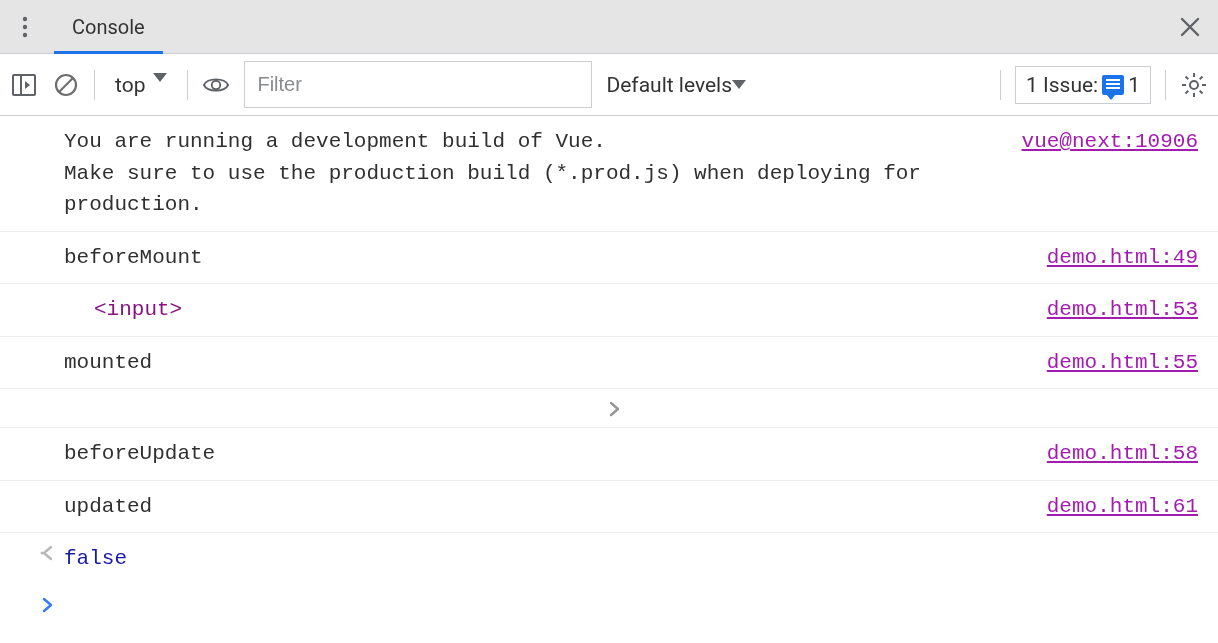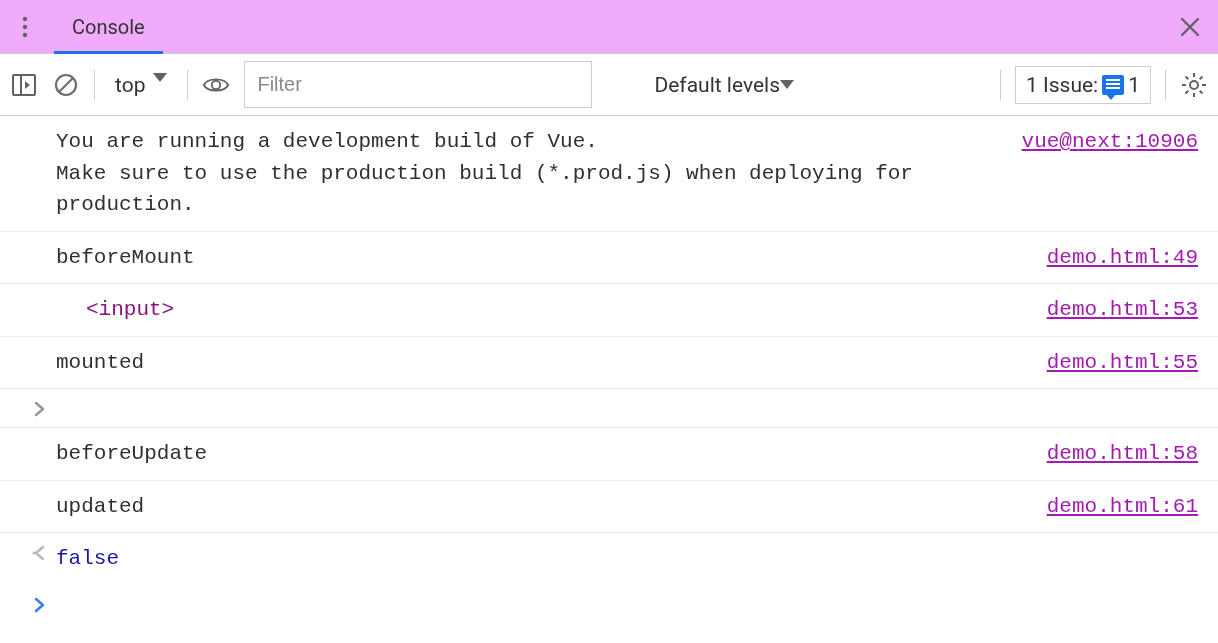--- a/index.html
+++ b/index.html
@@ -10,21 +10,21 @@
     background: #fff;
     width: 1218px;
     height: 643px;
     overflow: hidden;
   }
   .mono { font-family: Menlo, Consolas, "Courier New", monospace; }
 
   
   .tabbar {
     height: 54px;
-    background: #f0abfc;
+    background: #e5e5e5;
     border-bottom: 1px solid #cacdd1;
     display: flex;
     align-items: center;
     padding: 0 8px;
     position: relative;
   }
   .kebab-btn {
     width: 34px; height: 34px;
     display: flex; align-items: center; justify-content: center;
     cursor: pointer;
@@ -101,21 +101,20 @@
     font-size: 20px;
     padding: 0 12px;
     color: #303030;
   }
   .filter-input::placeholder { color: #888b8e; }
   .levels {
     display: flex; align-items: center; gap: 0;
     font-size: 21px; color: #333;
     cursor: pointer;
     flex: 1;
-    margin-left: 48px;
   }
   .issues-box {
     border: 1px solid #cacdd1;
     height: 38px;
     display: flex; align-items: center;
     padding: 0 10px;
     gap: 4px;
     font-size: 21px;
     color: #333;
     cursor: pointer;
@@ -142,22 +141,23 @@
     box-shadow: 0 4px 0 #fff, 0 8px 0 #fff;
   }
 
   
   .log {
     font-size: 21px;
   }
   .row {
     display: flex;
     border-bottom: 1px solid #eceef0;
-    padding: 10px 20px 10px 8px;
+    padding: 10px 20px 10px 16px;
     line-height: 1.5;
+    justify-content: center;
   }
   .gutter {
     width: 48px;
     flex-shrink: 0;
     display: flex;
     justify-content: flex-end;
     align-items: flex-start;
     padding-right: 10px;
     padding-top: 2px;
     color: #969696;

